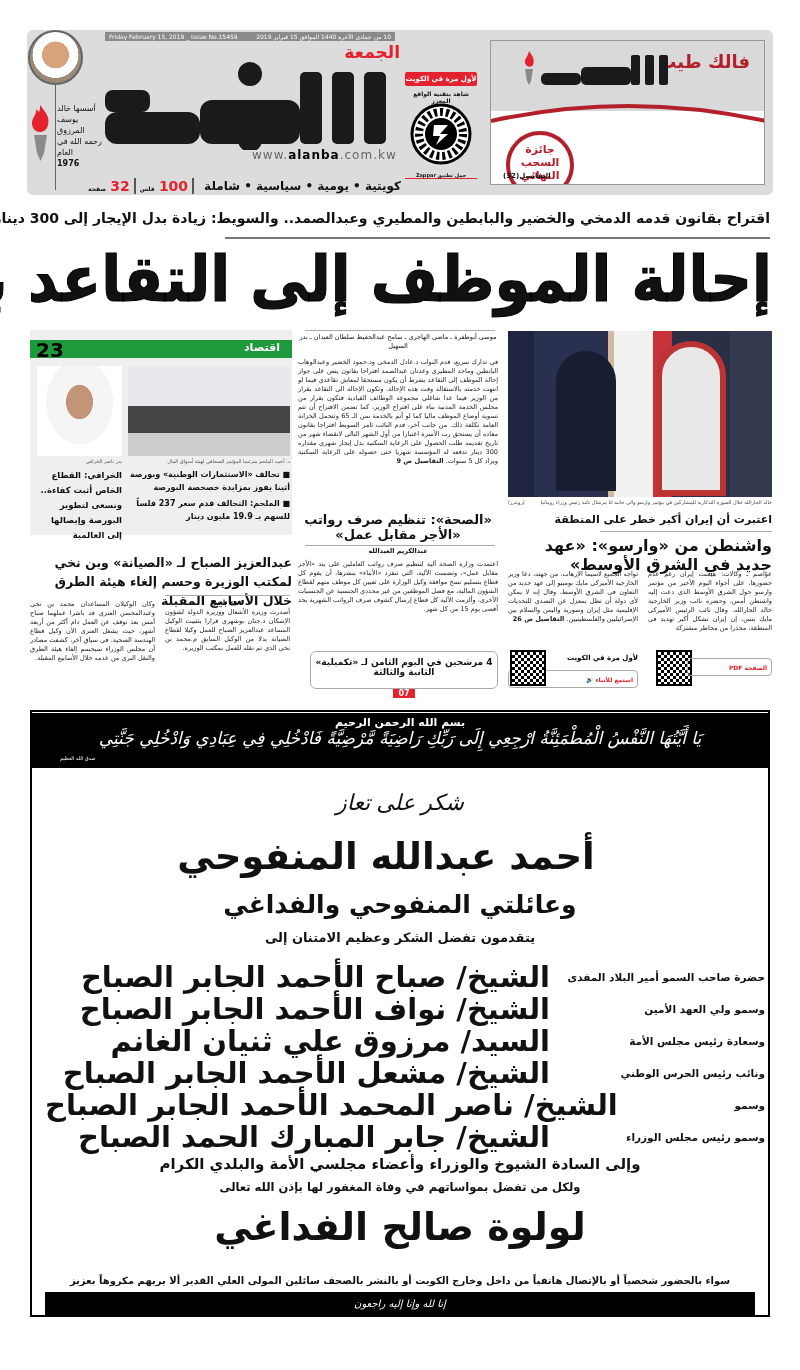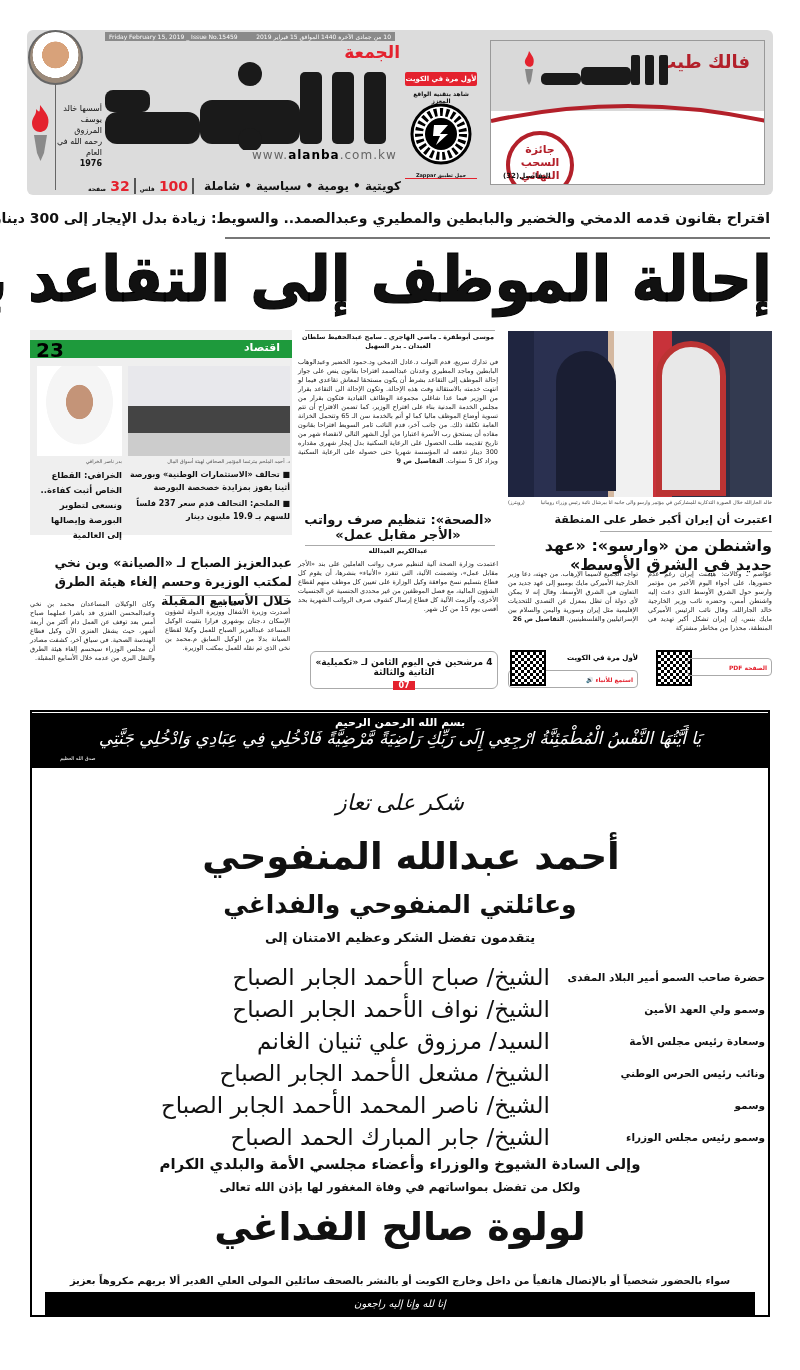--- a/index.html
+++ b/index.html
@@ -8,21 +8,21 @@
 
 #mast{left:27px;top:30px;width:746px;height:165px;background:#dcdcdc;border-radius:6px}
 #dateline{left:105px;top:32px;width:290px;height:9px;background:#8a8a8a;color:#fff;font-size:6px;line-height:9px;padding:0 4px;display:flex;justify-content:space-between;direction:ltr;white-space:nowrap;overflow:hidden}
 #friday{left:330px;top:42px;width:70px;color:#e4222e;font-weight:bold;font-size:17px;text-align:right;font-family:"DejaVu Sans",sans-serif}
 #logo{left:100px;top:60px;width:300px;height:90px;direction:ltr}
 #site{left:252px;top:148px;width:150px;font-size:12px;color:#666;direction:ltr;letter-spacing:1px}
 #site b{color:#000000}
 #tagbar{left:103px;top:178px;width:298px;height:16px;display:flex;align-items:center;font-size:12px;font-weight:bold;white-space:nowrap}
 #founder-photo{left:28px;top:30px;width:55px;height:55px;border-radius:50%;background:radial-gradient(circle at 50% 45%,#d8a27a 0 35%,#fff 36% 60%,#9b8a7a 61%);border:2px solid #666}
 #founder-line{left:55px;top:85px;width:1px;height:105px;background:#666}
-#founder-text{left:57px;top:103px;width:45px;font-size:8px;text-align:right;line-height:11px}
+#founder-text{left:57px;top:103px;width:45px;font-size:8px;text-align:left;line-height:11px}
 #flame{left:28px;top:103px;width:25px;height:60px}
 #ar-badge{left:405px;top:72px;width:72px;height:14px;background:#e4222e;color:#fff;font-size:7px;font-weight:bold;text-align:center;line-height:14px;border-radius:2px}
 #ar-sub{left:405px;top:90px;width:72px;font-size:6px;text-align:center;font-weight:bold}
 #ar-icon{left:410px;top:103px;width:62px;height:62px}
 #zappar{left:405px;top:172px;width:72px;font-size:5px;text-align:center;font-weight:bold;border-bottom:1px solid #e4222e}
 #promo{left:490px;top:40px;width:275px;height:145px;background:#fff;border:1px solid #999;overflow:hidden}
 #promo-top{position:absolute;left:0;top:0;width:100%;height:70px;background:#d9d9d9}
 #promo-title{position:absolute;right:14px;top:10px;font-size:18px;font-weight:bold;color:#b3202a}
 #promo-logo{position:absolute;left:30px;top:8px;width:150px;height:40px}
 .circ{position:absolute;top:90px;width:68px;height:68px;border-radius:50%;border:4px solid;text-align:center;font-weight:bold;font-size:11px;line-height:13px;padding-top:8px}
@@ -43,28 +43,28 @@
 #s1-kicker{left:508px;top:513px;width:264px;font-size:11px}
 #s1-rule{left:600px;top:531px;width:172px;height:1px;background:#aaa}
 #s1-head{left:508px;top:536px;width:264px;font-size:16px}
 #s1-col1{left:648px;top:570px;width:124px}
 #s1-col2{left:508px;top:570px;width:130px}
 #qr1{left:650px;top:650px;width:122px;height:30px}
 #qr2{left:508px;top:650px;width:130px;height:38px}
 .qrbox{position:absolute;top:0;width:36px;height:36px;background:repeating-conic-gradient(#000 0 25%,#fff 0 50%) 0 0/6px 6px;border:2px solid #000}
 .qrlabel{position:absolute;border:1px solid #aaa;border-radius:4px;height:18px;font-size:6px;font-weight:bold;color:#e4222e;line-height:18px;padding:0 4px}
 #center-rule-top{left:305px;top:330px;width:190px;height:1px;background:#aaa}
-#byline2{left:298px;top:333px;width:200px;font-size:6.5px;text-align:center;font-weight:bold;line-height:9px}
+#byline2{left:298px;top:333px;width:200px;font-size:6.5px;text-align:center;font-weight:normal;line-height:9px}
 #s2-body{left:298px;top:358px;width:200px}
 #s3-head{left:298px;top:512px;width:200px;font-size:13px;text-align:center}
 #s3-rule{left:305px;top:545px;width:190px;height:1px;background:#aaa}
 #s3-by{left:298px;top:547px;width:200px;font-size:6.5px;font-weight:bold;text-align:center}
 #s3-body{left:298px;top:560px;width:200px}
 #box07{left:310px;top:651px;width:188px;height:38px;border:1px solid #aaa;border-radius:6px;text-align:center;font-size:9px;font-weight:bold;padding-top:5px}
-#box07 span.n{display:inline-block;background:#e4222e;color:#fff;font-size:8px;padding:0 5px;margin-top:4px}
+#box07 span.n{display:inline-block;background:#e4222e;color:#fff;font-size:8px;padding:0 5px;margin-top:12px}
 #econ{left:30px;top:330px;width:262px;height:205px;background:#efefef}
 #econ-bar{left:30px;top:340px;width:262px;height:18px;background:#1e9a3c;color:#fff}
 #econ-num{left:36px;top:338px;font-size:20px;font-weight:bold;color:#000000;direction:ltr}
 #econ-label{left:200px;top:341px;width:80px;font-size:11px;font-weight:bold;color:#fff;text-align:right}
 #econ-photo1{left:128px;top:366px;width:162px;height:90px;background:linear-gradient(#e8e8ec 0 45%,#444 45% 75%,#ccc 75%)}
 #econ-photo2{left:37px;top:366px;width:85px;height:90px;background:radial-gradient(ellipse at 50% 40%,#c49478 0 22%,#f5f5f5 23% 55%,#fff 56%)}
 #econ-cap1{left:128px;top:458px;width:162px;font-size:5px;color:#555;text-align:right}
 #econ-cap2{left:37px;top:458px;width:85px;font-size:5px;color:#555;text-align:right}
 #econ-b1{left:128px;top:468px;width:162px;font-size:8px;line-height:13px}
 #econ-b2{left:128px;top:497px;width:162px;font-size:8px;line-height:13px}
@@ -75,26 +75,26 @@
 #s4-by{left:165px;top:595px;width:125px;font-size:6px;font-weight:bold;text-align:center;border-top:1px solid #aaa;padding-top:2px}
 
 #obit{left:30px;top:710px;width:740px;height:607px;border:2px solid #000;background:#fff}
 #obit-top{left:45px;top:713px;width:710px;height:55px;background:#000;color:#fff;text-align:center}
 #obit-top-left{left:32px;top:713px;width:13px;height:55px;background:#000}
 #obit-top-right{left:755px;top:713px;width:13px;height:55px;background:#000}
 #basmala{left:45px;top:716px;width:710px;font-size:11px;color:#fff;text-align:center;font-weight:bold}
 #verse{left:45px;top:728px;width:710px;font-size:17px;color:#fff;text-align:center;font-style:italic;font-family:"DejaVu Serif",serif}
 #sadaq{left:60px;top:755px;width:120px;font-size:5px;color:#fff;text-align:left;direction:ltr}
 #shukr{left:300px;top:790px;width:200px;font-size:22px;text-align:center;font-style:italic;font-family:Liberation Sans, sans-serif}
-#name1{left:41px;top:835px;width:740px;font-size:37px;font-weight:900;text-align:center;letter-spacing:5px}
+#name1{left:16px;top:835px;width:740px;font-size:37px;font-weight:900;text-align:center;letter-spacing:5px}
 #name2{left:30px;top:890px;width:740px;font-size:25px;font-weight:900;text-align:center;letter-spacing:3px}
 #intro{left:30px;top:930px;width:740px;font-size:13px;font-weight:bold;text-align:center}
 .row{position:absolute;left:45px;width:720px;height:30px;display:flex;align-items:center;white-space:nowrap}
 .row .t{width:215px;font-size:10.5px;font-weight:bold;text-align:right}
-.row .n{flex:1;font-size:23px;font-weight:400;letter-spacing:1px}
+.row .n{flex:1;font-size:29px;font-weight:700;letter-spacing:1px}
 #allto{left:30px;top:1155px;width:740px;font-size:15px;font-weight:bold;text-align:center}
 #thanks{left:30px;top:1180px;width:740px;font-size:11.5px;font-weight:bold;text-align:center}
 #deceased{left:30px;top:1205px;width:740px;font-size:38px;font-weight:900;text-align:center;letter-spacing:2px}
 #footer-line{left:30px;top:1275px;width:740px;font-size:10px;font-weight:bold;text-align:center;white-space:nowrap}
 #obit-bottom{left:45px;top:1292px;width:710px;height:24px;background:#000;color:#fff;text-align:center;font-size:10px;line-height:24px;font-family:"DejaVu Serif",serif;font-style:italic}
 </style>
 </head>
 <body>
 
 <div id="mast" class="abs"></div>

